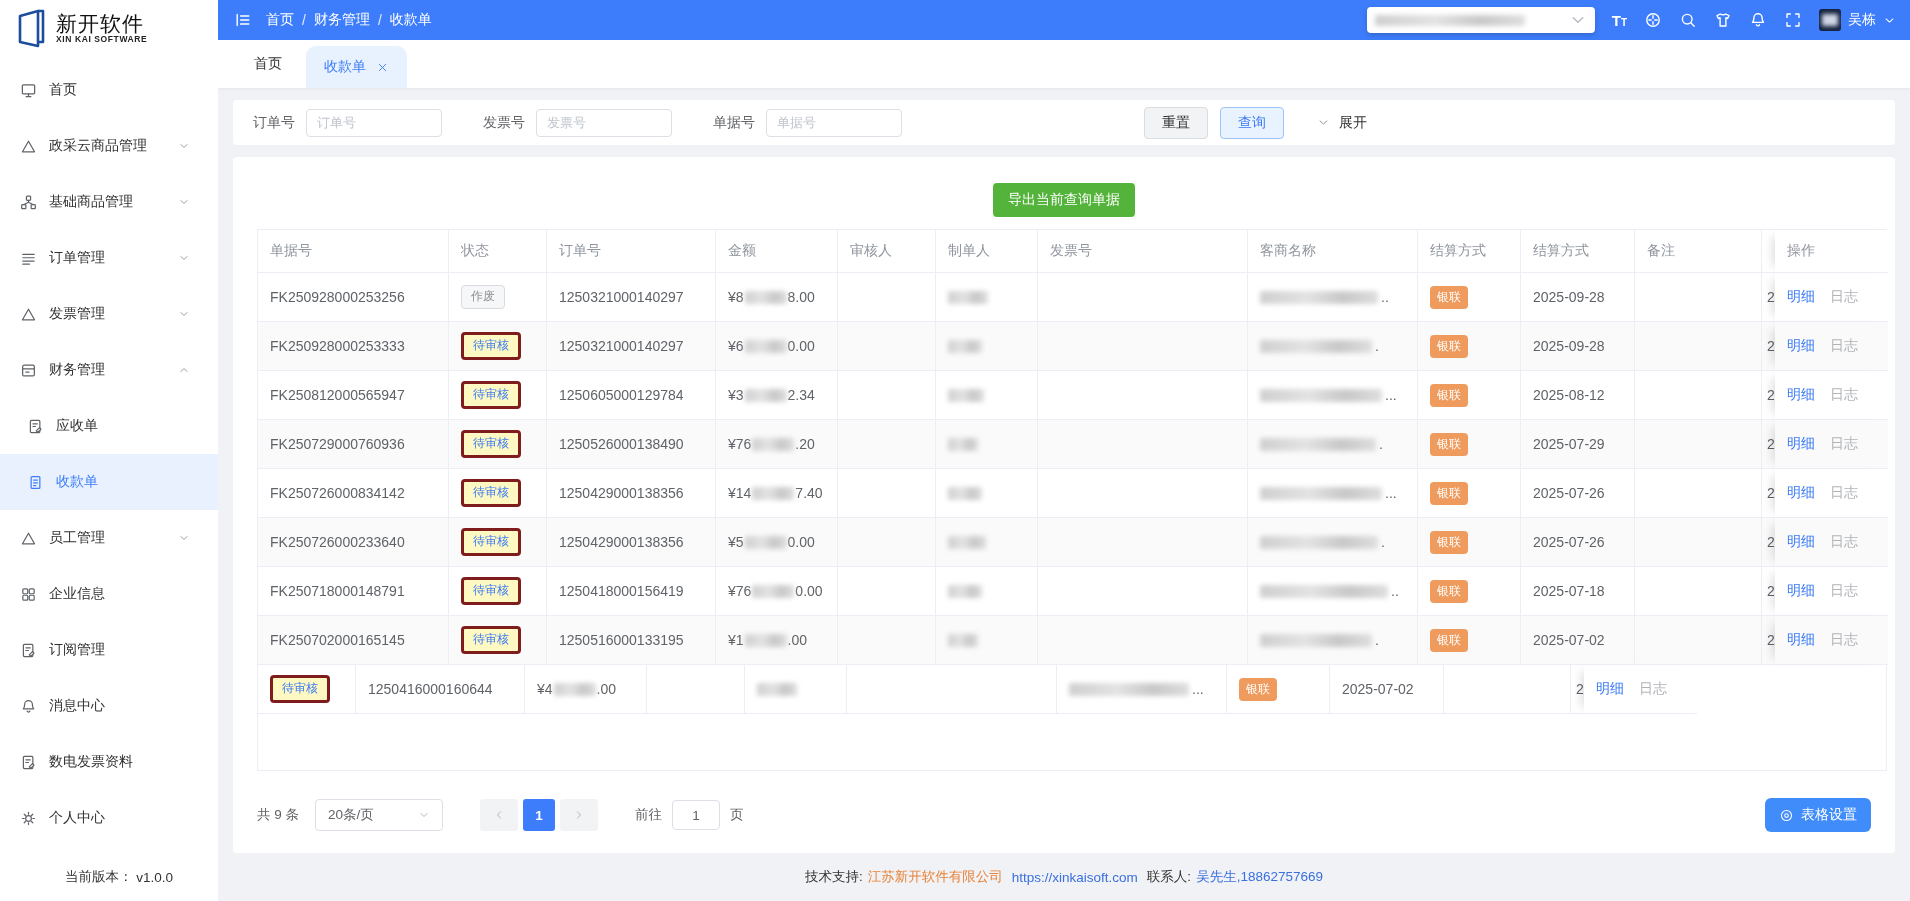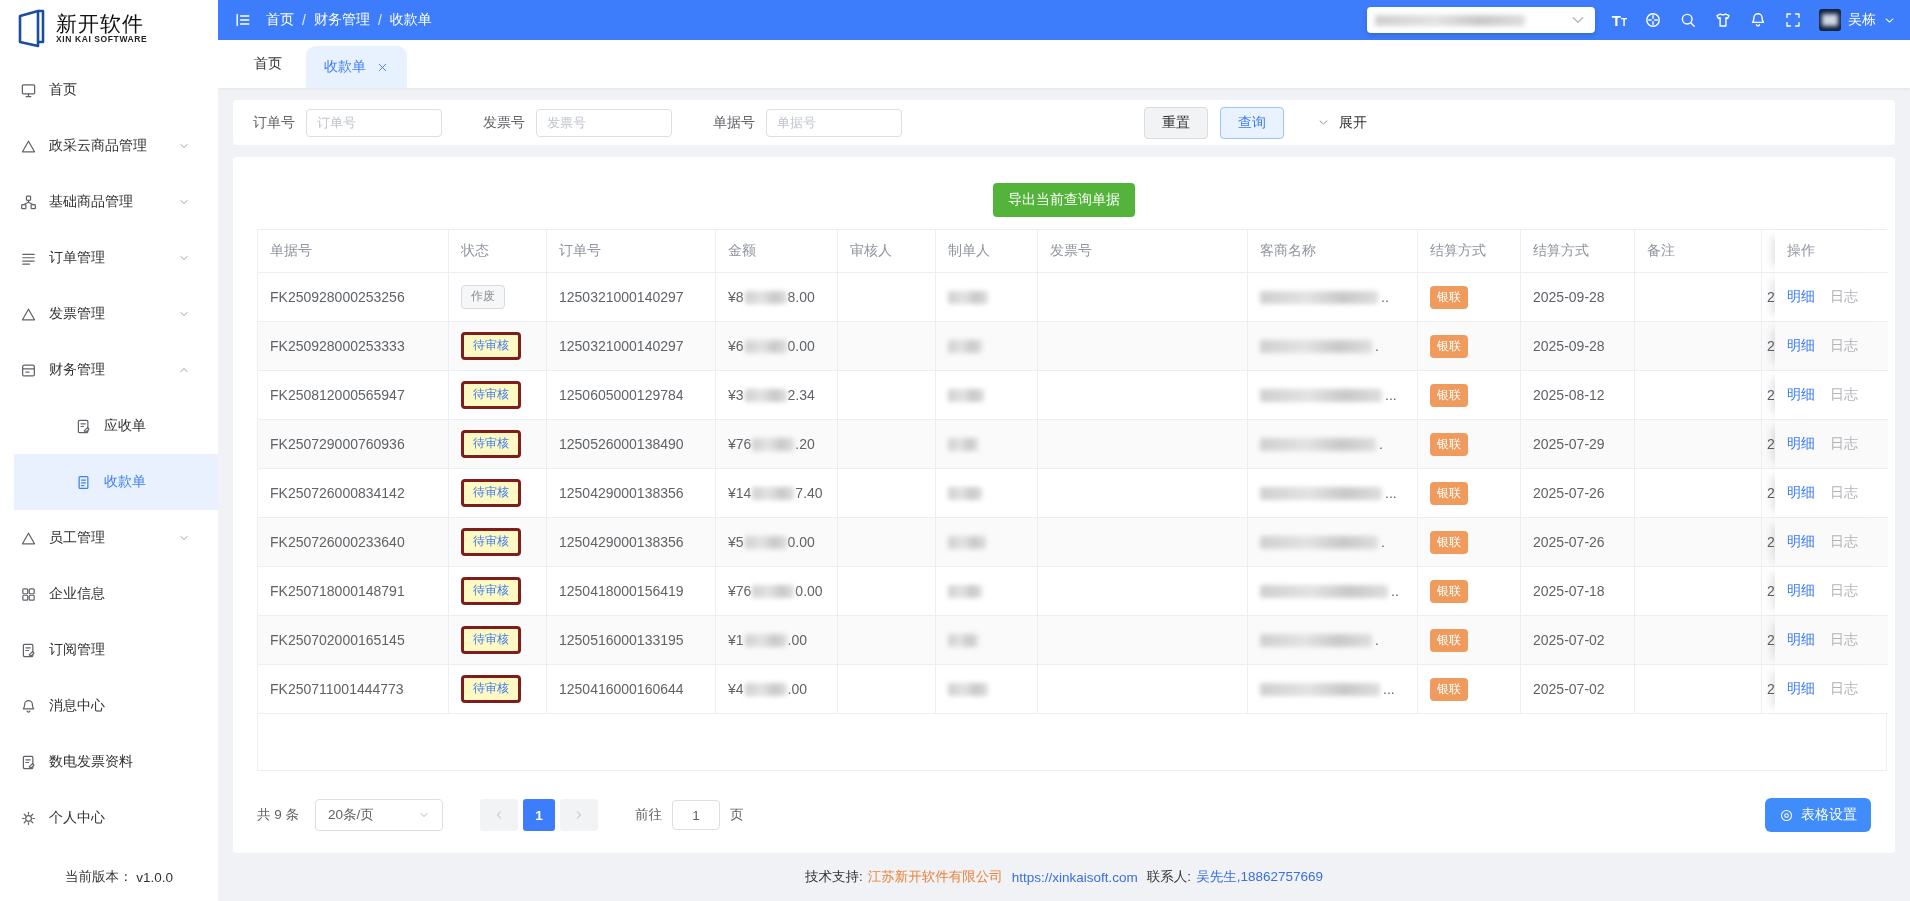--- a/index.html
+++ b/index.html
@@ -11,21 +11,21 @@
   .logo { height:56px; display:flex; align-items:center; padding-left:14px; gap:8px; }
   .logo-mark { width:34px; height:40px; }
   .logo-text-wrap { line-height:1.05; }
   .logo-title { font-size:21px; font-weight:normal; color:#111; letter-spacing:1px; }
   .logo-sub { font-size:8.5px; color:#222; font-weight:bold; letter-spacing:0.6px; }
   .menu { flex:1; overflow:hidden; padding-top:6px; }
   .side-item { height:56px; display:flex; align-items:center; padding:0 16px 0 20px; cursor:pointer; color:#303133; }
   .side-item .icn { margin-right:12px; color:#5f6368; }
   .side-item .lbl { flex:1; font-size:14px; }
   .side-item .chev { color:#909399; }
-  .side-sub { padding-left:61px;margin-left:14px; }
+  .side-sub { padding-left:27px; }
   .side-sub.active { background:#e8f1fd; color:#3d7dfb; }
   .side-sub.active .icn { color:#3d7dfb; }
   .version { height:48px; display:flex; align-items:center; justify-content:center; font-size:13.5px; color:#333;margin-left:20px; }
 
   .icn { display:inline-flex; width:17px; height:17px; }
   .icn svg { width:100%; height:100%; fill:none; stroke:currentColor; stroke-width:1.3; stroke-linecap:round; stroke-linejoin:round; }
 
   
   .main-col { flex:1; display:flex; flex-direction:column; min-width:0; }
 
@@ -605,21 +605,20 @@
               </div>
               <div class="t-cell" style="width:114px">2025-07-02</div>
               <div class="t-cell" style="width:127px"></div>
               <div class="t-cell cell-sliver" style="width:13px">2</div>
               <div class="t-cell cell-ops" style="width:113px">
                 <span class="link-detail">明细</span>
                 <span class="link-log">日志</span>
               </div>
             </div>
             <div class="t-row">
-              <div class="t-cell" style="width:191px">FK250711001444773</div>
               <div class="t-cell" style="width:98px">
                 <span class="badge badge-primary">待审核</span>
               </div>
               <div class="t-cell" style="width:169px">1250416000160644</div>
               <div class="t-cell" style="width:122px">¥4<span class="redact" style="width:42px;margin:0 1px"></span>.00</div>
               <div class="t-cell" style="width:98px"></div>
               <div class="t-cell" style="width:102px">
                 <span class="redact" style="width:40px"></span>
               </div>
               <div class="t-cell" style="width:210px"></div>

